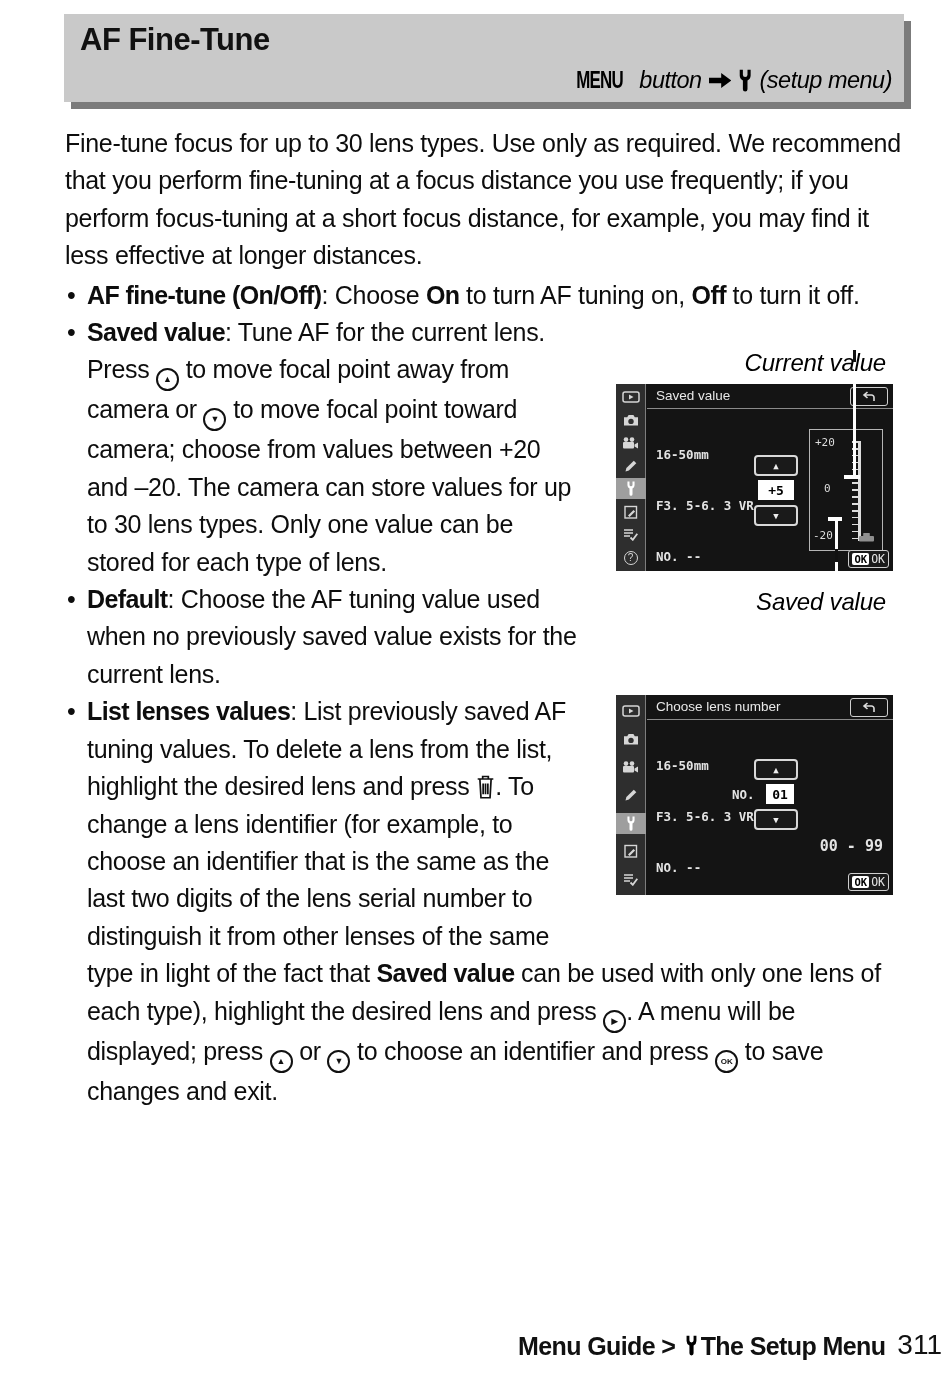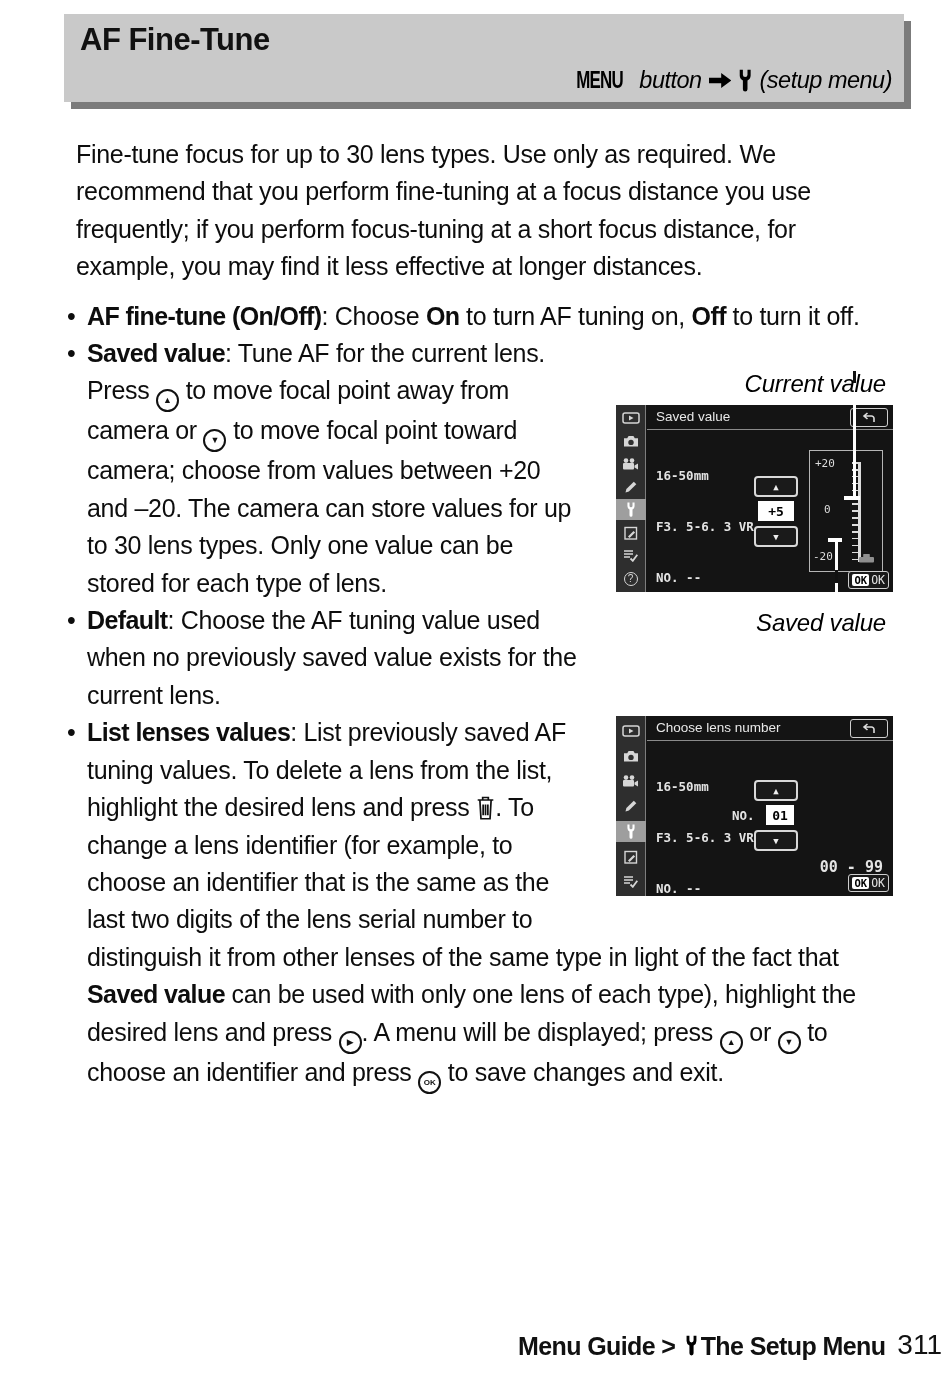--- a/index.html
+++ b/index.html
@@ -22,21 +22,21 @@
   .menu-path .menu-word { font-weight:bold; transform:scaleX(0.72); transform-origin:center; display:inline-block; letter-spacing:-1px; }
   .menu-path .it { font-style:italic; letter-spacing:-0.5px; }
   .arrow-svg { height:15px; }
   .wrench-blk { height:23px; }
 
   
   .content {
     position:absolute; left:64px; top:124px; width:842px;
     font-size:25px; line-height:37.4px; letter-spacing:-0.3px; color:#0d0d0d;
   }
-  .content p { margin:12px; }
+  .content p { margin:1px; }
   ul.blist { list-style:none; margin:2px 0 0 0; }
   ul.blist > li { position:relative; padding-left:23px; }
   ul.blist > li::before { content:"\2022"; position:absolute; left:3px; top:0; }
   .b { font-weight:bold; letter-spacing:-0.6px; }
 
   
   .ms {
     display:inline-flex; align-items:center; justify-content:center;
     width:23px; height:23px; border:2px solid #111; border-radius:50%;
     vertical-align:-4px; font-size:9px; line-height:1; color:#111; letter-spacing:0;
@@ -52,21 +52,21 @@
   .co-top { margin-bottom:6px; }
   .co-bot { margin-top:16px; }
   .lead-blk { position:absolute; width:3px; background:#111; }
 
   
   .cam {
     position:relative; width:277px; background:#141414; margin-left:10px;
     font-family:"DejaVu Sans Mono", monospace; color:#e4e4e4; letter-spacing:0; line-height:normal;
   }
   .cam1 { height:187px; }
-  .cam2 { height:180px; }
+  .cam2 { height:200px; }
   .sb {
     position:absolute; left:0; top:0; bottom:0; width:30px; background:#2e2e2e;
     border-right:1px solid #7e7e7e; display:flex; flex-direction:column;
     align-items:center; justify-content:space-around; padding:2px 0; color:#d6d6d6;
   }
   .sbi { width:30px; height:21px; display:flex; align-items:center; justify-content:center; }
   .sbi svg { display:block; }
   .sbi.sel { background:#9e9e9e; color:#fff; }
   .help-circ {
     width:14px; height:14px; border:1.5px solid currentColor; border-radius:50%;

